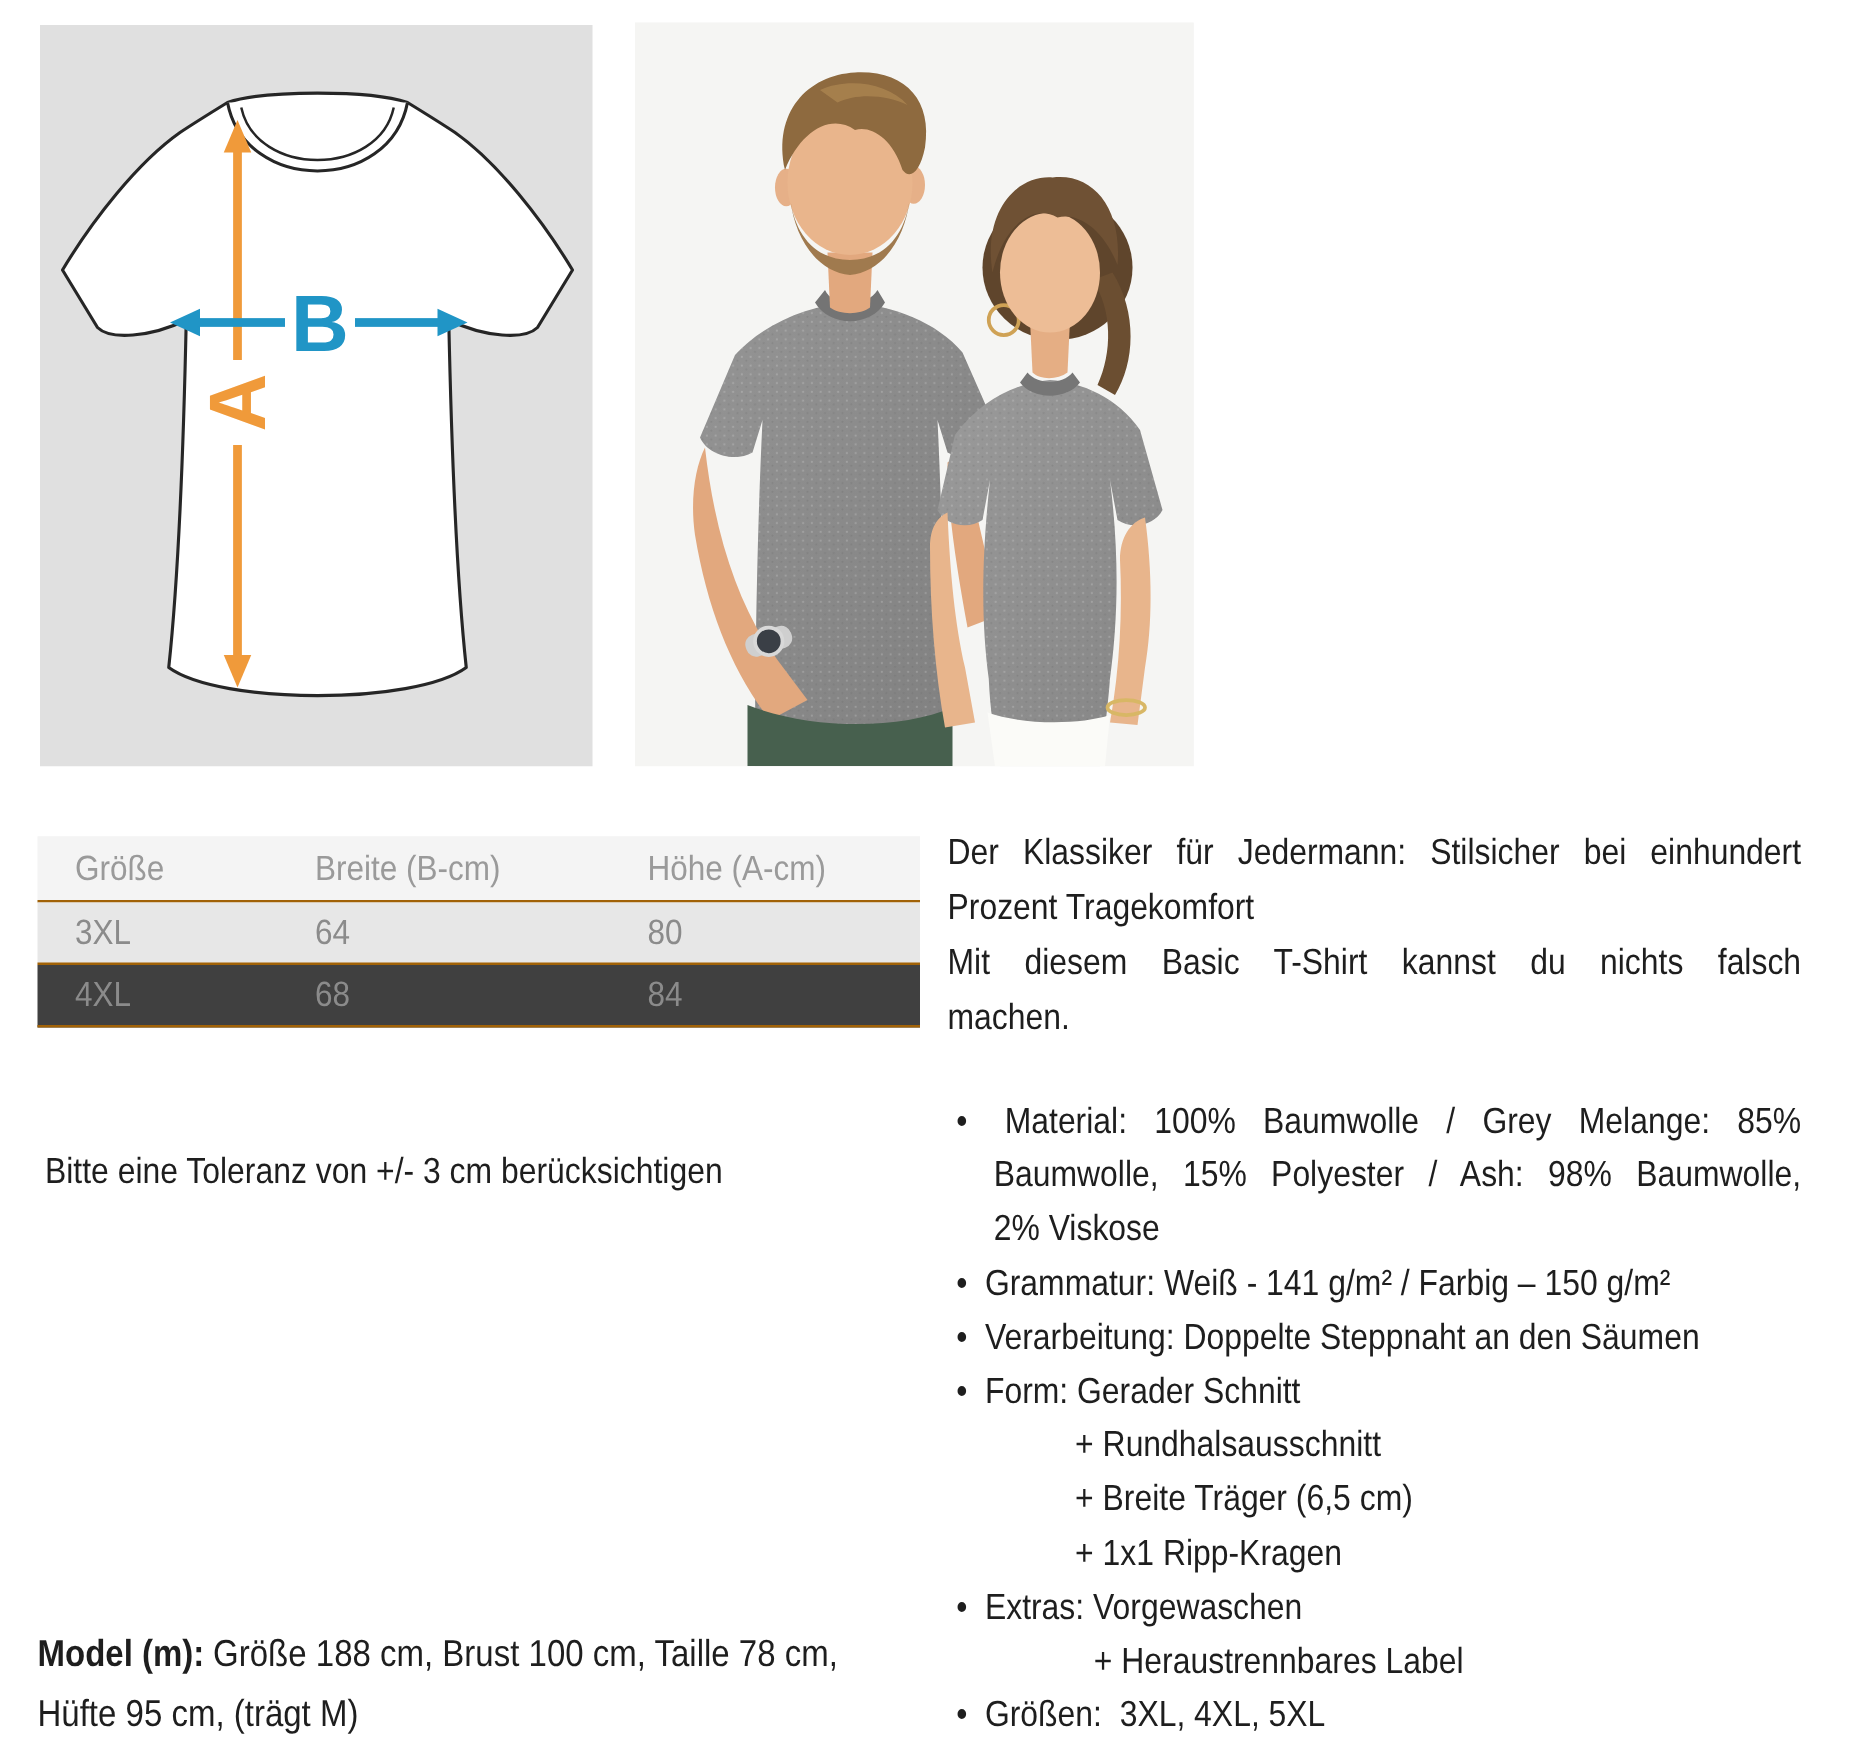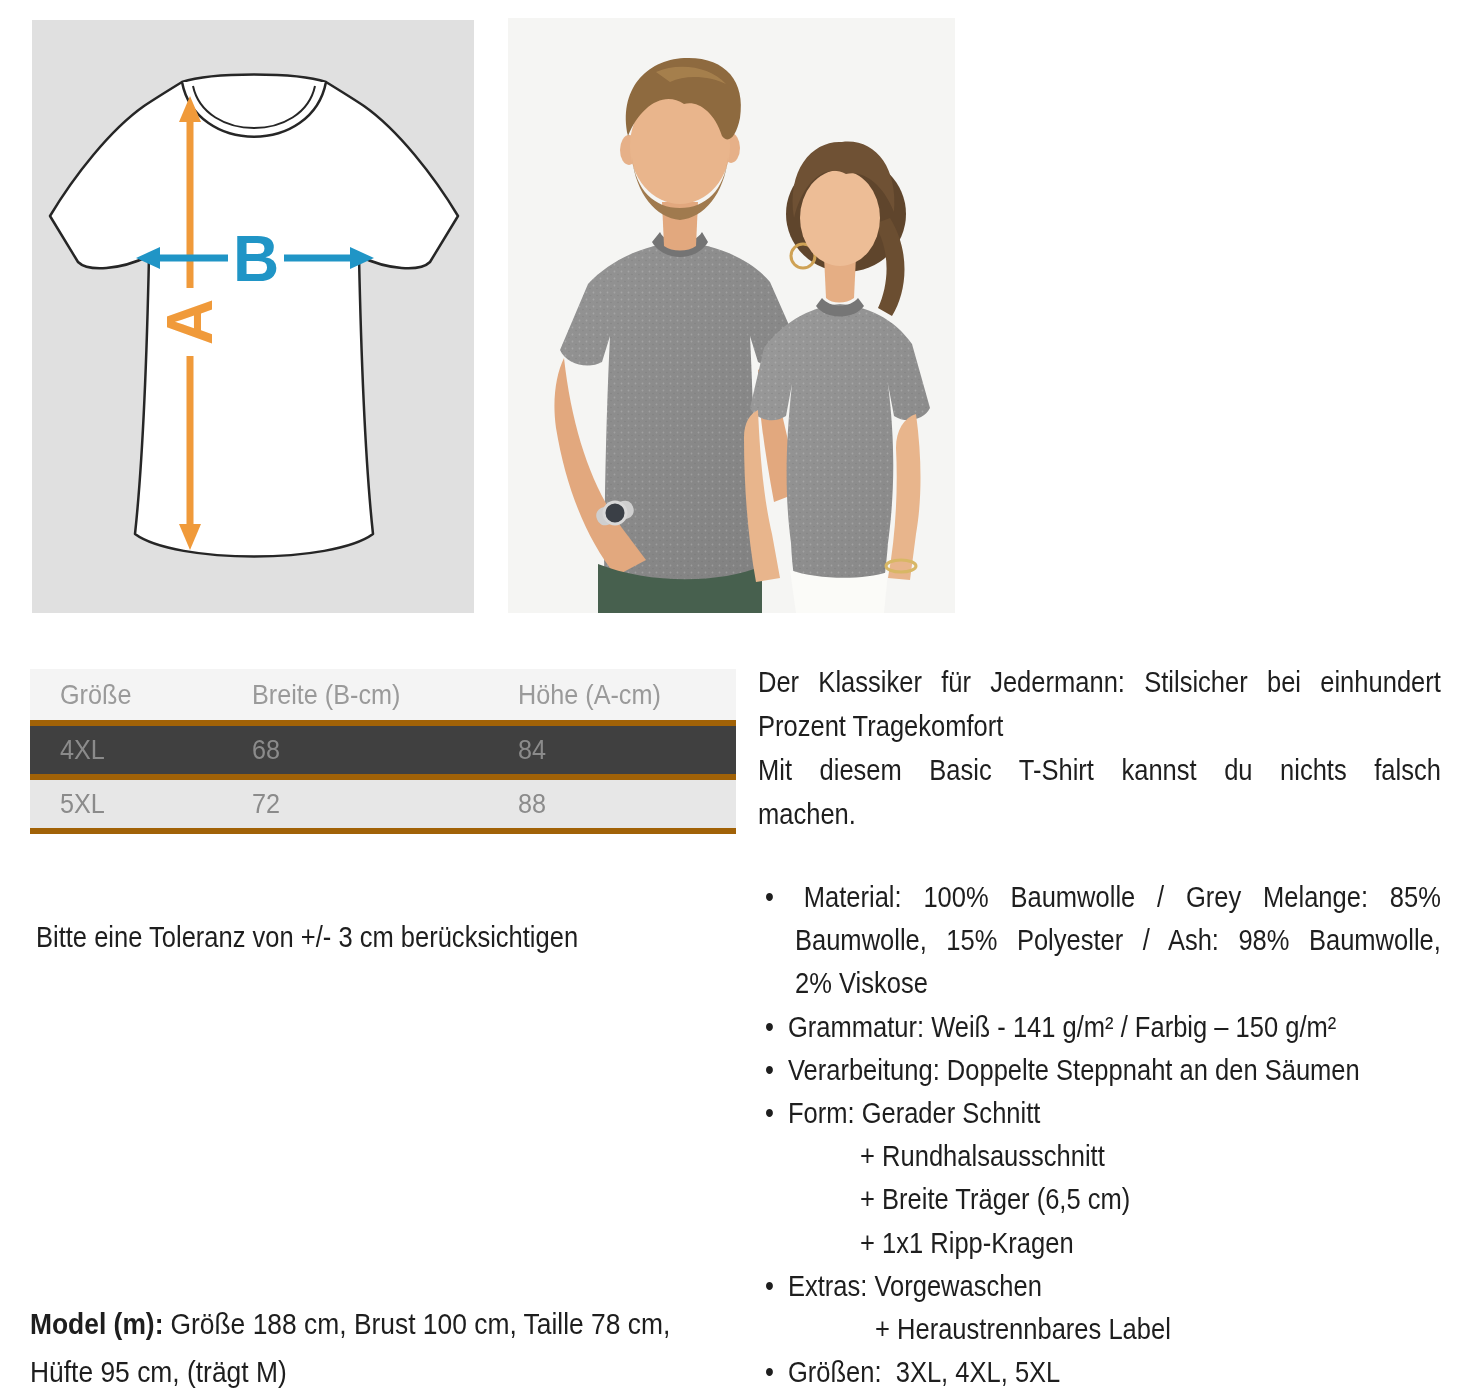--- a/index.html
+++ b/index.html
@@ -14,21 +14,21 @@
     background:#e0e0e0;
   }
   .diagram-panel svg{display:block;}
   
   .photo{
     position:absolute;left:508px;top:18px;width:447px;height:595px;
     background:#f5f5f3;overflow:hidden;
   }
   
   .size-table{position:absolute;left:30px;top:669px;width:706px;}
-  .trow{position:relative;border-bottom:6px solid #a16207;}
+  .trow{position:relative;border-bottom:2px solid #a16207;}
   .trow.thead{height:51px;background:#f4f4f4;}
   .trow.odd{height:48px;background:#e7e7e7;}
   .trow.even{height:48px;background:#404040;}
   .trow span{
     position:absolute;top:0;display:inline-block;white-space:nowrap;
     transform:scaleX(0.9);transform-origin:0 50%;
     font-size:28px;color:#8b8b8b;
   }
   .trow.thead span{color:#9a9a9a;line-height:51px;}
   .trow.odd span,.trow.even span{line-height:48px;}
@@ -176,29 +176,29 @@
     </g>
   </svg>
 </div>
 
 <div class="size-table">
   <div class="trow thead">
     <span class="c1">Größe</span>
     <span class="c2">Breite (B-cm)</span>
     <span class="c3">Höhe (A-cm)</span>
   </div>
+  <div class="trow odd">
+    <span class="c1">3XL</span>
+    <span class="c2">64</span>
+    <span class="c3">80</span>
+  </div>
   <div class="trow even">
     <span class="c1">4XL</span>
     <span class="c2">68</span>
     <span class="c3">84</span>
-  </div>
-  <div class="trow odd">
-    <span class="c1">5XL</span>
-    <span class="c2">72</span>
-    <span class="c3">88</span>
   </div>
 </div>
 
 <div class="tolerance">Bitte eine Toleranz von +/- 3 cm berücksichtigen</div>
 
 <div class="model-info">
   <div><span class="model-label">Model (m):</span><span class="model-rest">Größe 188 cm, Brust 100 cm, Taille 78 cm,</span></div>
   <div>Hüfte 95 cm, (trägt M)</div>
 </div>
 

